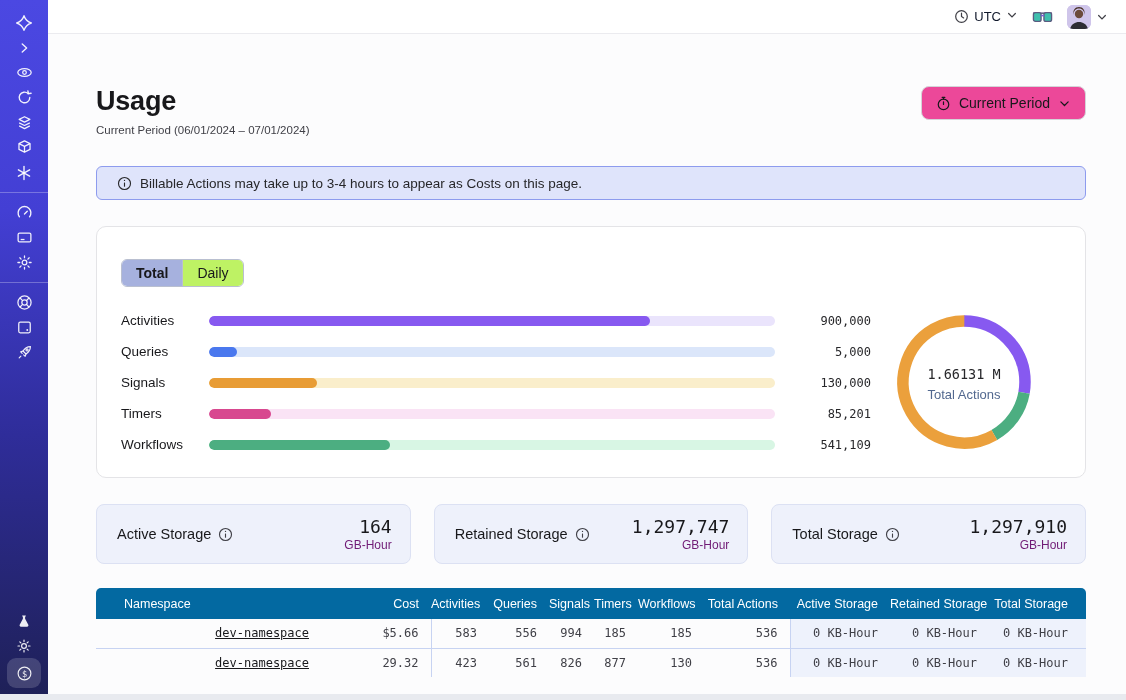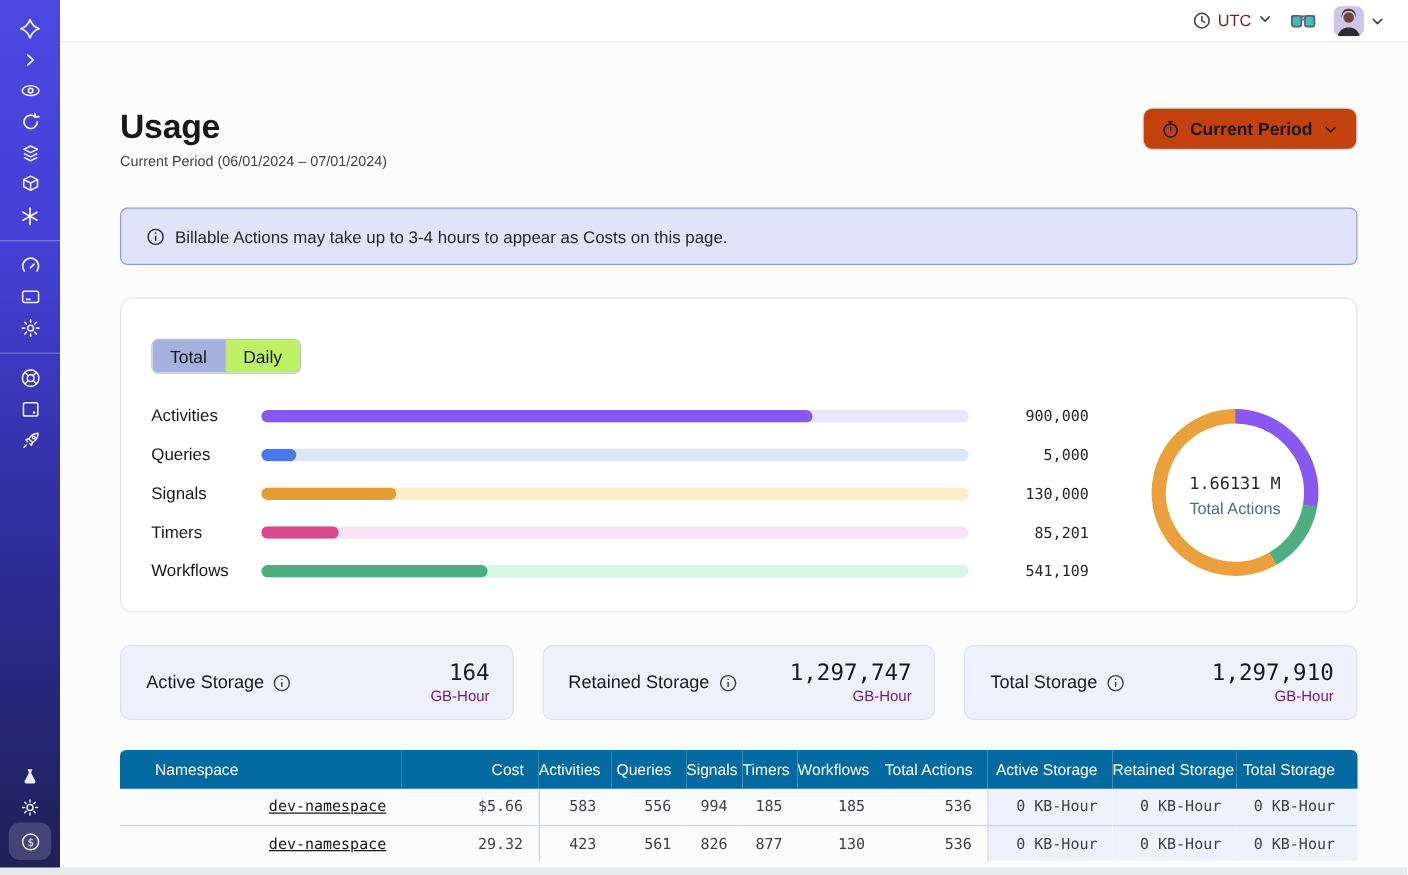--- a/index.html
+++ b/index.html
@@ -14,52 +14,52 @@
     color:rgba(255,255,255,.92); cursor:pointer; flex:0 0 auto; }
   .side-icon svg { display:block; }
   .side-divider { width:100%; height:1px; background:rgba(255,255,255,.28); margin:7px 0; }
   .side-spacer { flex:1; }
   .coin-wrap { background:rgba(255,255,255,.16); border-radius:9px; width:34px; height:30px; }
 
   
   .topbar { position:absolute; left:48px; right:0; top:0; height:34px; background:#fff;
     border-bottom:1px solid #ebebef; display:flex; align-items:center; justify-content:flex-end;
     gap:14px; padding-right:18px; z-index:10; }
-  .tz-selector { display:flex; gap:5px; cursor:pointer; color:#7f1d1d; font-size:13px; }
+  .tz-selector { display:flex; gap:5px; cursor:pointer; color:#0f172a; font-size:13px; }
   .topbar-iconbtn { display:flex; align-items:center; cursor:pointer; }
   .avatar-group { display:flex; align-items:center; gap:5px; cursor:pointer; }
   .avatar { width:24px; height:24px; border-radius:6px; background:#cfc5ea; overflow:hidden; }
 
   
   .main { position:absolute; left:48px; top:34px; right:0; bottom:0; padding:0 40px 0 48px; overflow:hidden; }
   .page-header { margin-top:52px; display:flex; justify-content:space-between; align-items:flex-start; }
   .page-title { font-size:27px; font-weight:600; color:#18181b; letter-spacing:-.2px; }
   .page-subtitle { font-size:11.5px; color:#3f3f46; margin-top:7px; }
-  .period-btn { display:flex; align-items:center; gap:8px; background:#c2410c; border:1px solid #d4d4d8;
-    border-radius:8px; height:34px; padding:0 14px; font-size:14px; color:#18181b; cursor:pointer; font-weight:700; }
+  .period-btn { display:flex; align-items:center; gap:8px; background:#ec4899; border:1px solid #d4d4d8;
+    border-radius:8px; height:34px; padding:0 14px; font-size:14px; color:#18181b; cursor:pointer; font-weight:400; }
 
   .banner { margin-top:30px; background:#dfe4fb; border:1px solid #8d9bee; border-radius:6px;
-    height:46px; display:flex; align-items:center; gap:8px; padding:0 20px; font-size:13.5px; color:#27272a; }
+    height:34px; display:flex; align-items:center; gap:8px; padding:0 20px; font-size:13.5px; color:#27272a; }
 
   
   .card { margin-top:26px; background:#fff; border:1px solid #e4e4e7; border-radius:10px; padding:19px 24px 22px; }
   .card-title-row { display:flex; align-items:center; gap:7px; font-size:14.5px; font-weight:600; color:#18181b; }
   .tabs { margin-top:13px; display:inline-flex; border:1px solid #b9bfd0; border-radius:6px; overflow:hidden; }
   .tab { padding:5px 14px; font-size:14px; color:#18181b; background:#bef264; cursor:pointer; border:none; }
-  .tab.active { background:#a6b1de; font-weight:400; }
+  .tab.active { background:#a6b1de; font-weight:700; }
   .tab + .tab { border-left:1px solid #b9bfd0; }
 
   .chart-area { margin-top:22px; display:flex; gap:20px; }
   .bars { flex:1; display:flex; flex-direction:column; gap:16px; padding-top:4px; }
   .bar-row { display:flex; align-items:center; }
   .bar-label { width:88px; font-size:13.5px; color:#18181b; flex:0 0 auto; }
   .bar-track { flex:1; height:10px; border-radius:5px; position:relative; overflow:hidden; }
   .bar-fill { position:absolute; left:0; top:0; bottom:0; border-radius:5px; }
   .bar-value { width:84px; text-align:right; font-family:"DejaVu Sans Mono", monospace; font-size:12px; color:#27272a; flex:0 0 auto; margin-left:12px; }
-  .donut-wrap { width:170px; display:flex; align-items:center; justify-content:flex-end; }
+  .donut-wrap { width:170px; display:flex; align-items:center; justify-content:flex-start; }
 
   
   .storage-row { margin-top:26px; display:flex; gap:23px; }
   .storage-card { flex:1; background:#eef1fb; border:1px solid #dce1f3; border-radius:8px; height:60px;
     display:flex; align-items:center; justify-content:space-between; padding:0 18px 0 20px; }
   .storage-label { display:flex; align-items:center; gap:7px; font-size:14.5px; color:#18181b; }
   .storage-value-block { text-align:right; }
   .storage-value { font-family:"DejaVu Sans Mono", monospace; font-size:18px; color:#18181b; }
   .storage-unit { font-size:12px; color:#701a75; margin-top:1px; }
 

